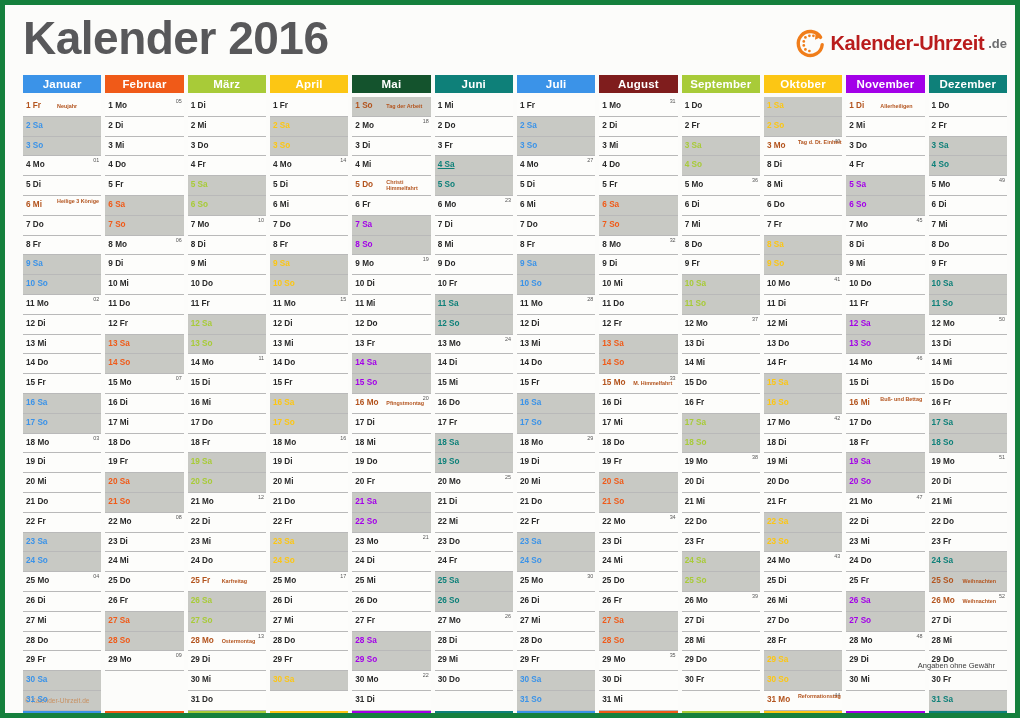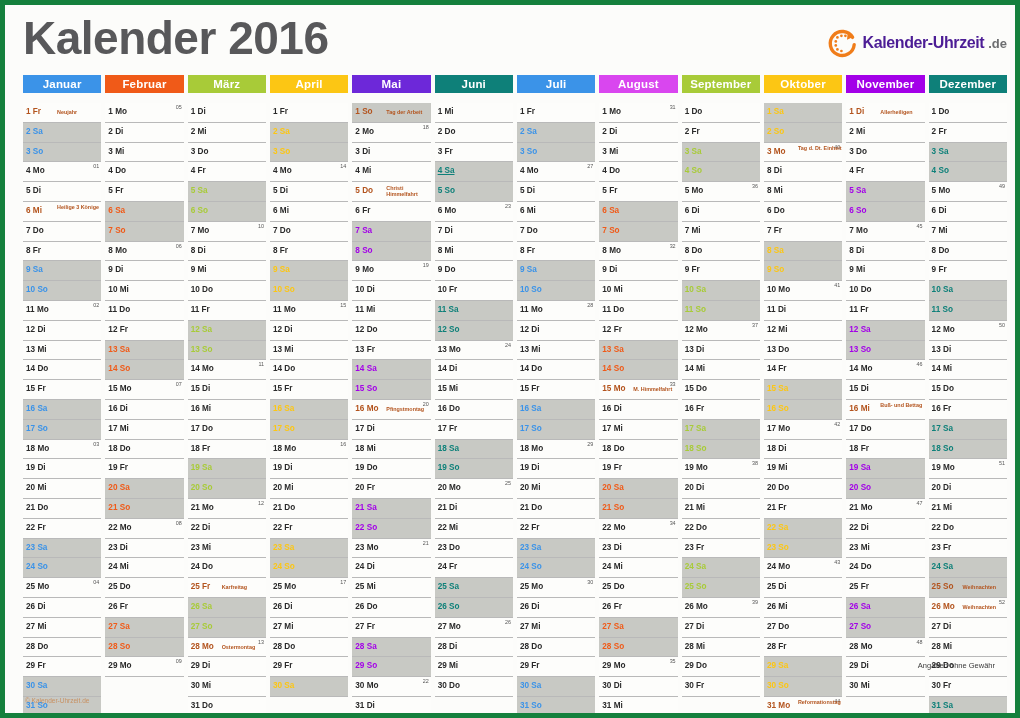--- a/index.html
+++ b/index.html
@@ -37,21 +37,21 @@
     letter-spacing: -0.5px;
     white-space: nowrap;
   }
   #logo {
     position: absolute;
     right: 0; top: 12px;
     display: flex; align-items: center; gap: 4px;
   }
   #logo-mark { width: 32px; height: 32px; display:block; }
   #logo-text {
-    font-size: 16px; font-weight: bold; color: #4c1d95;
+    font-size: 20px; font-weight: bold; color: #b91c1c;
     letter-spacing: -0.4px; white-space: nowrap;
   }
   #logo-tld { font-size: 13px; font-weight: bold; color: #6d6e70; }
 
   
   #calendar {
     position: absolute;
     left: 18px; top: 70px;
     width: 984px;
     display: flex;
@@ -63,21 +63,21 @@
   }
   .month-header {
     height: 18px;
     line-height: 18px;
     text-align: center;
     color: #ffffff;
     font-size: 11.5px;
     font-weight: bold;
     letter-spacing: 0.2px;
   }
-  .days { margin-top: 10px; }
+  .days { margin-top: 4px; }
   .day {
     position: relative;
     height: 19.8px;
     border-bottom: 1px solid #b9b9b9;
     background: #fdfdfb;
     overflow: visible;
   }
   .day.weekend { background: #c8c9c4; }
   .day-label {
     position: absolute;
@@ -560,21 +560,21 @@
               <span class="day-label">29 Fr</span>
             </div>
             <div class="day sat weekend">
               <span class="day-label" style="color: rgb(252, 198, 20);">30 Sa</span>
             </div>
             <div class="day" style="border-bottom: none; background: transparent;"></div>
           </div>
           <div class="month-foot" style="background: rgb(252, 198, 20);"></div>
         </div>
         <div class="month">
-          <div class="month-header" style="background: #6d28d9;">Mai</div>
+          <div class="month-header" style="background: #14532d;">Mai</div>
           <div class="days">
             <div class="day sun weekend">
               <span class="day-label" style="color: rgb(179, 84, 30);">1 So</span>
               <span class="holiday-name" style="color: rgb(179, 84, 30);">Tag der Arbeit</span>
             </div>
             <div class="day">
               <span class="day-label">2 Mo</span>
               <span class="weeknum">18</span>
             </div>
             <div class="day">
@@ -871,21 +871,21 @@
             <div class="day sat weekend">
               <span class="day-label" style="color: rgb(59, 147, 232);">30 Sa</span>
             </div>
             <div class="day sun weekend">
               <span class="day-label" style="color: rgb(59, 147, 232);">31 So</span>
             </div>
           </div>
           <div class="month-foot" style="background: rgb(59, 147, 232);"></div>
         </div>
         <div class="month">
-          <div class="month-header" style="background: #d946ef;">August</div>
+          <div class="month-header" style="background: #7f1d1d;">August</div>
           <div class="days">
             <div class="day">
               <span class="day-label">1 Mo</span>
               <span class="weeknum">31</span>
             </div>
             <div class="day">
               <span class="day-label">2 Di</span>
             </div>
             <div class="day">
               <span class="day-label">3 Mi</span>

